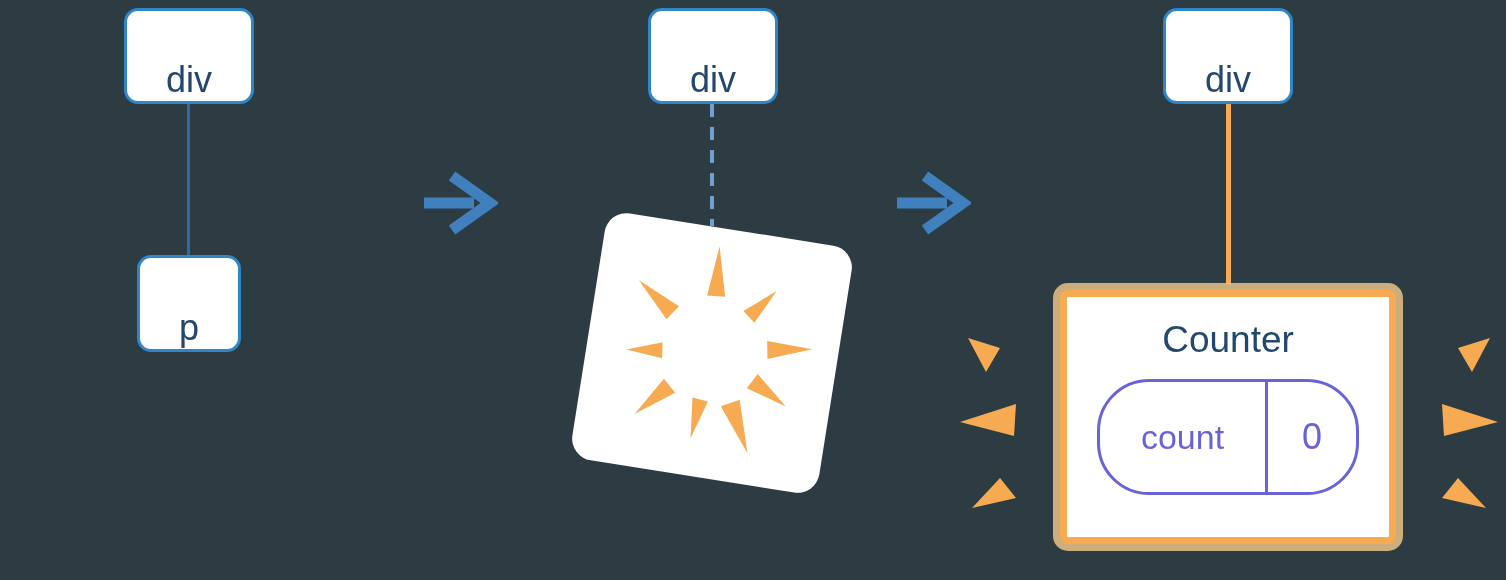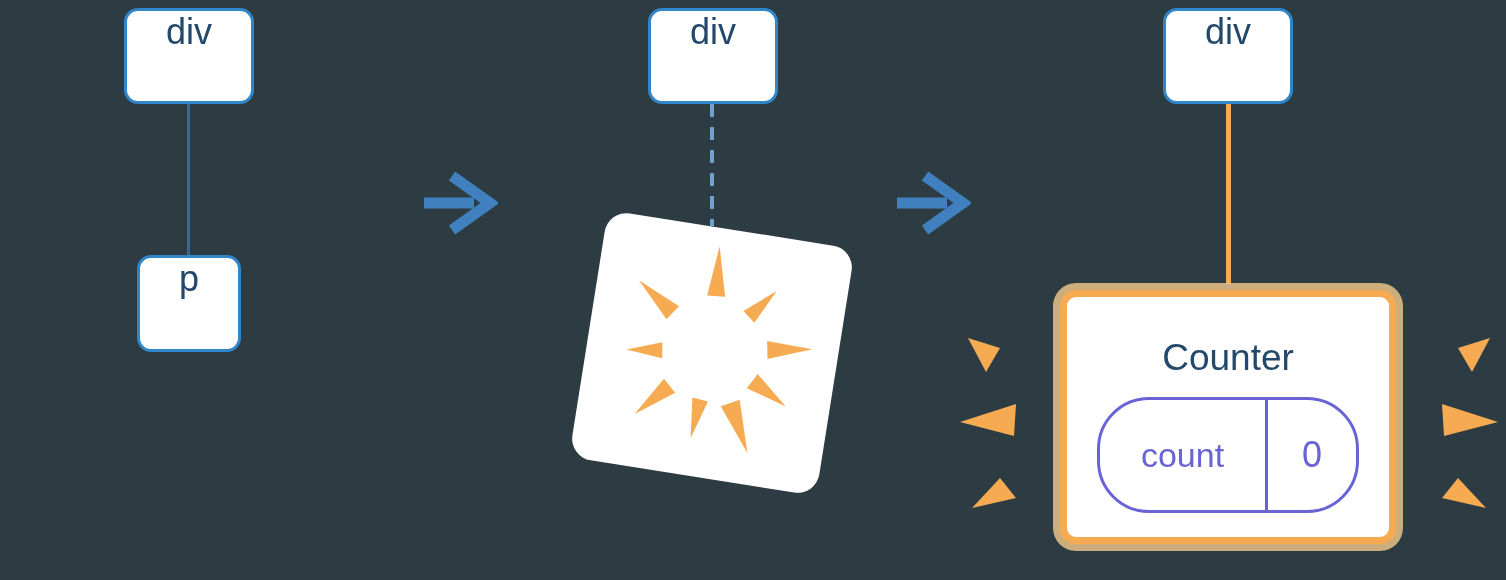--- a/index.html
+++ b/index.html
@@ -21,21 +21,21 @@
     height:580px;
     background:var(--bg);
     overflow:hidden;
   }
   .node{
     position:absolute;
     background:#ffffff;
     border:3px solid var(--node-border);
     border-radius:14px;
     display:flex;
-    align-items:flex-start;
+    align-items:flex-end;
     justify-content:center;
     font-size:36px;
     font-weight:500;
     color:var(--node-text);
   }
   .node-div-1{left:124px;top:8px;width:130px;height:96px;}
   .node-p{left:137px;top:255px;width:104px;height:97px;}
   .node-div-2{left:648px;top:8px;width:130px;height:96px;}
   .node-div-3{left:1163px;top:8px;width:130px;height:96px;}
   .edge-solid-blue{
@@ -71,26 +71,26 @@
     border-radius:22px;
     transform:rotate(9deg);
     display:flex;align-items:center;justify-content:center;
   }
   .counter-card{
     position:absolute;
     left:1060px;top:290px;
     width:336px;height:254px;
     background:#ffffff;
     border:7px solid var(--orange);
-    border-radius:16px;
+    border-radius:8px;
     box-shadow:0 0 0 7px var(--orange-soft);
     display:flex;
     flex-direction:column;
     align-items:center;
-    padding-top:40px;
+    padding-top:22px;
   }
   .counter-title{
     font-size:37px;
     font-weight:500;
     color:var(--node-text);
   }
   .state-pill{
     margin-top:18px;
     width:262px;
     height:116px;

